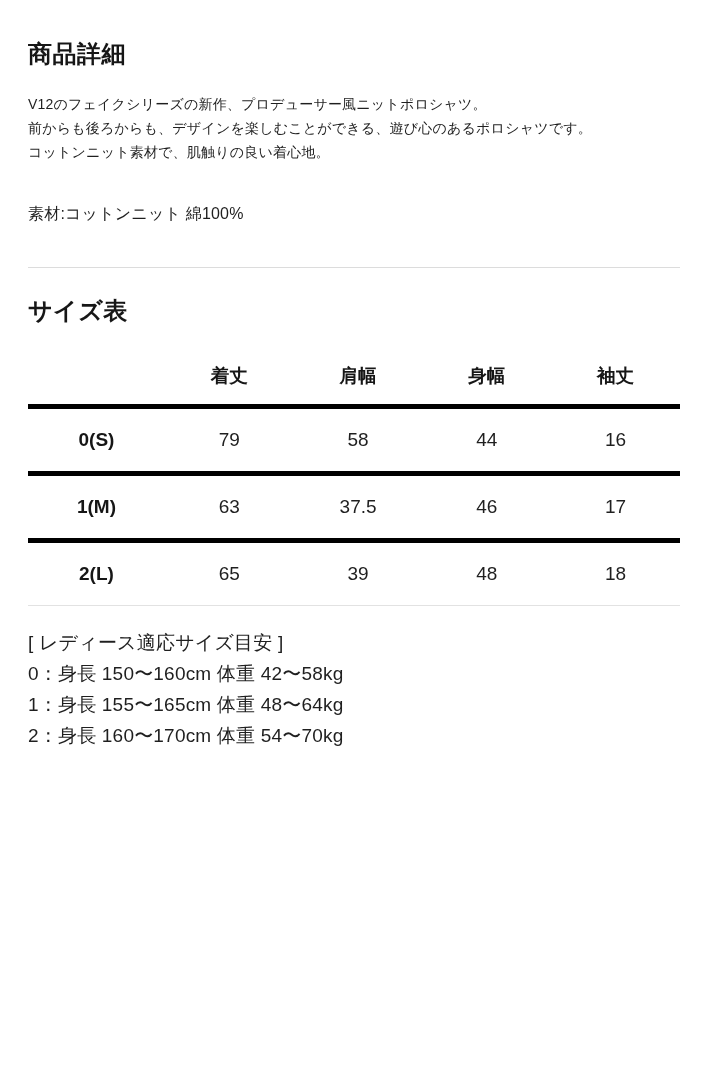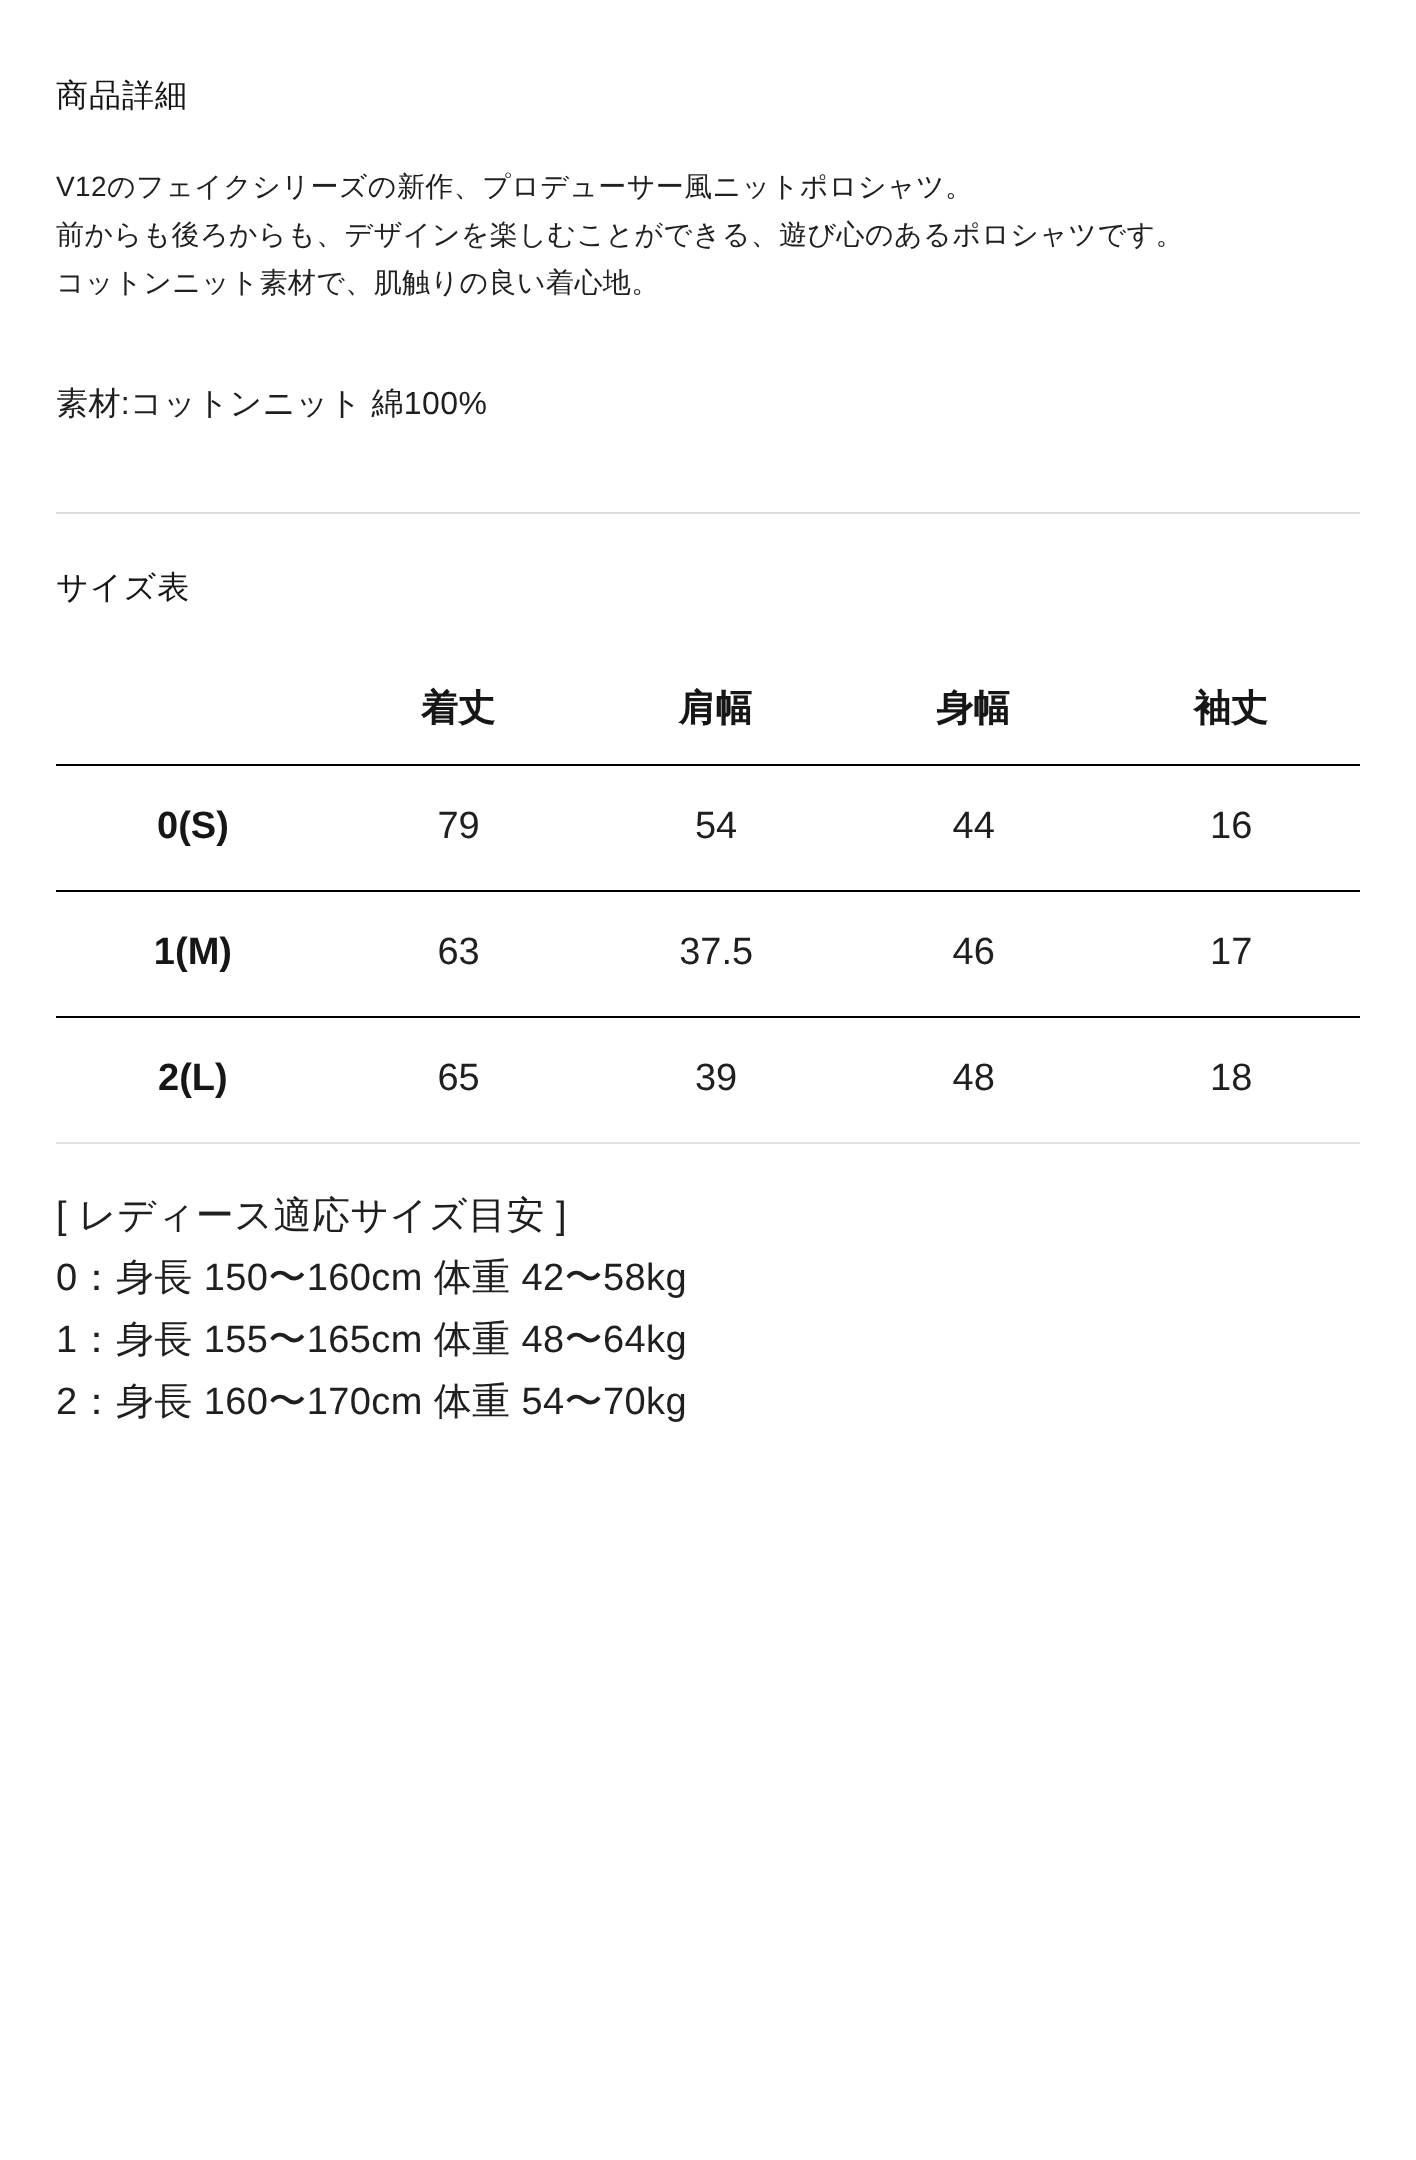--- a/index.html
+++ b/index.html
@@ -13,22 +13,22 @@
     font-family: "Liberation Sans", "DejaVu Sans", sans-serif;
     color: #1a1a1a;
     -webkit-font-smoothing: antialiased;
   }
   .page {
     width: 708px;
     box-sizing: border-box;
     padding: 38px 28px 16px 28px;
   }
   .section-heading {
-    font-size: 16px;
-    font-weight: normal;
+    font-size: 24px;
+    font-weight: bold;
     letter-spacing: 0.5px;
     margin: 0 0 22px 0;
     color: #161616;
   }
   .desc {
     font-size: 14px;
     line-height: 1.72;
     color: #1f1f1f;
     letter-spacing: 0.2px;
   }
@@ -60,21 +60,21 @@
     font-size: 18.5px;
     font-weight: bold;
     text-align: center;
     padding: 14px 0 16px 0;
     color: #161616;
   }
   table.size-table th.corner {
     width: 21%;
   }
   table.size-table tbody tr {
-    border-top: 1px solid #000000;
+    border-top: 5px solid #000000;
   }
   table.size-table tbody tr:last-child {
     border-bottom: 1px solid #e2e2e2;
   }
   table.size-table td {
     text-align: center;
     padding: 20px 0 20px 0;
     font-size: 19px;
     color: #1f1f1f;
   }
@@ -121,21 +121,21 @@
           <th class="col-head">着丈</th>
           <th class="col-head">肩幅</th>
           <th class="col-head">身幅</th>
           <th class="col-head">袖丈</th>
         </tr>
       </thead>
       <tbody>
         <tr>
           <td class="row-head">0(S)</td>
           <td>79</td>
-          <td>54</td>
+          <td>58</td>
           <td>44</td>
           <td>16</td>
         </tr>
         <tr>
           <td class="row-head">1(M)</td>
           <td>63</td>
           <td>37.5</td>
           <td>46</td>
           <td>17</td>
         </tr>

